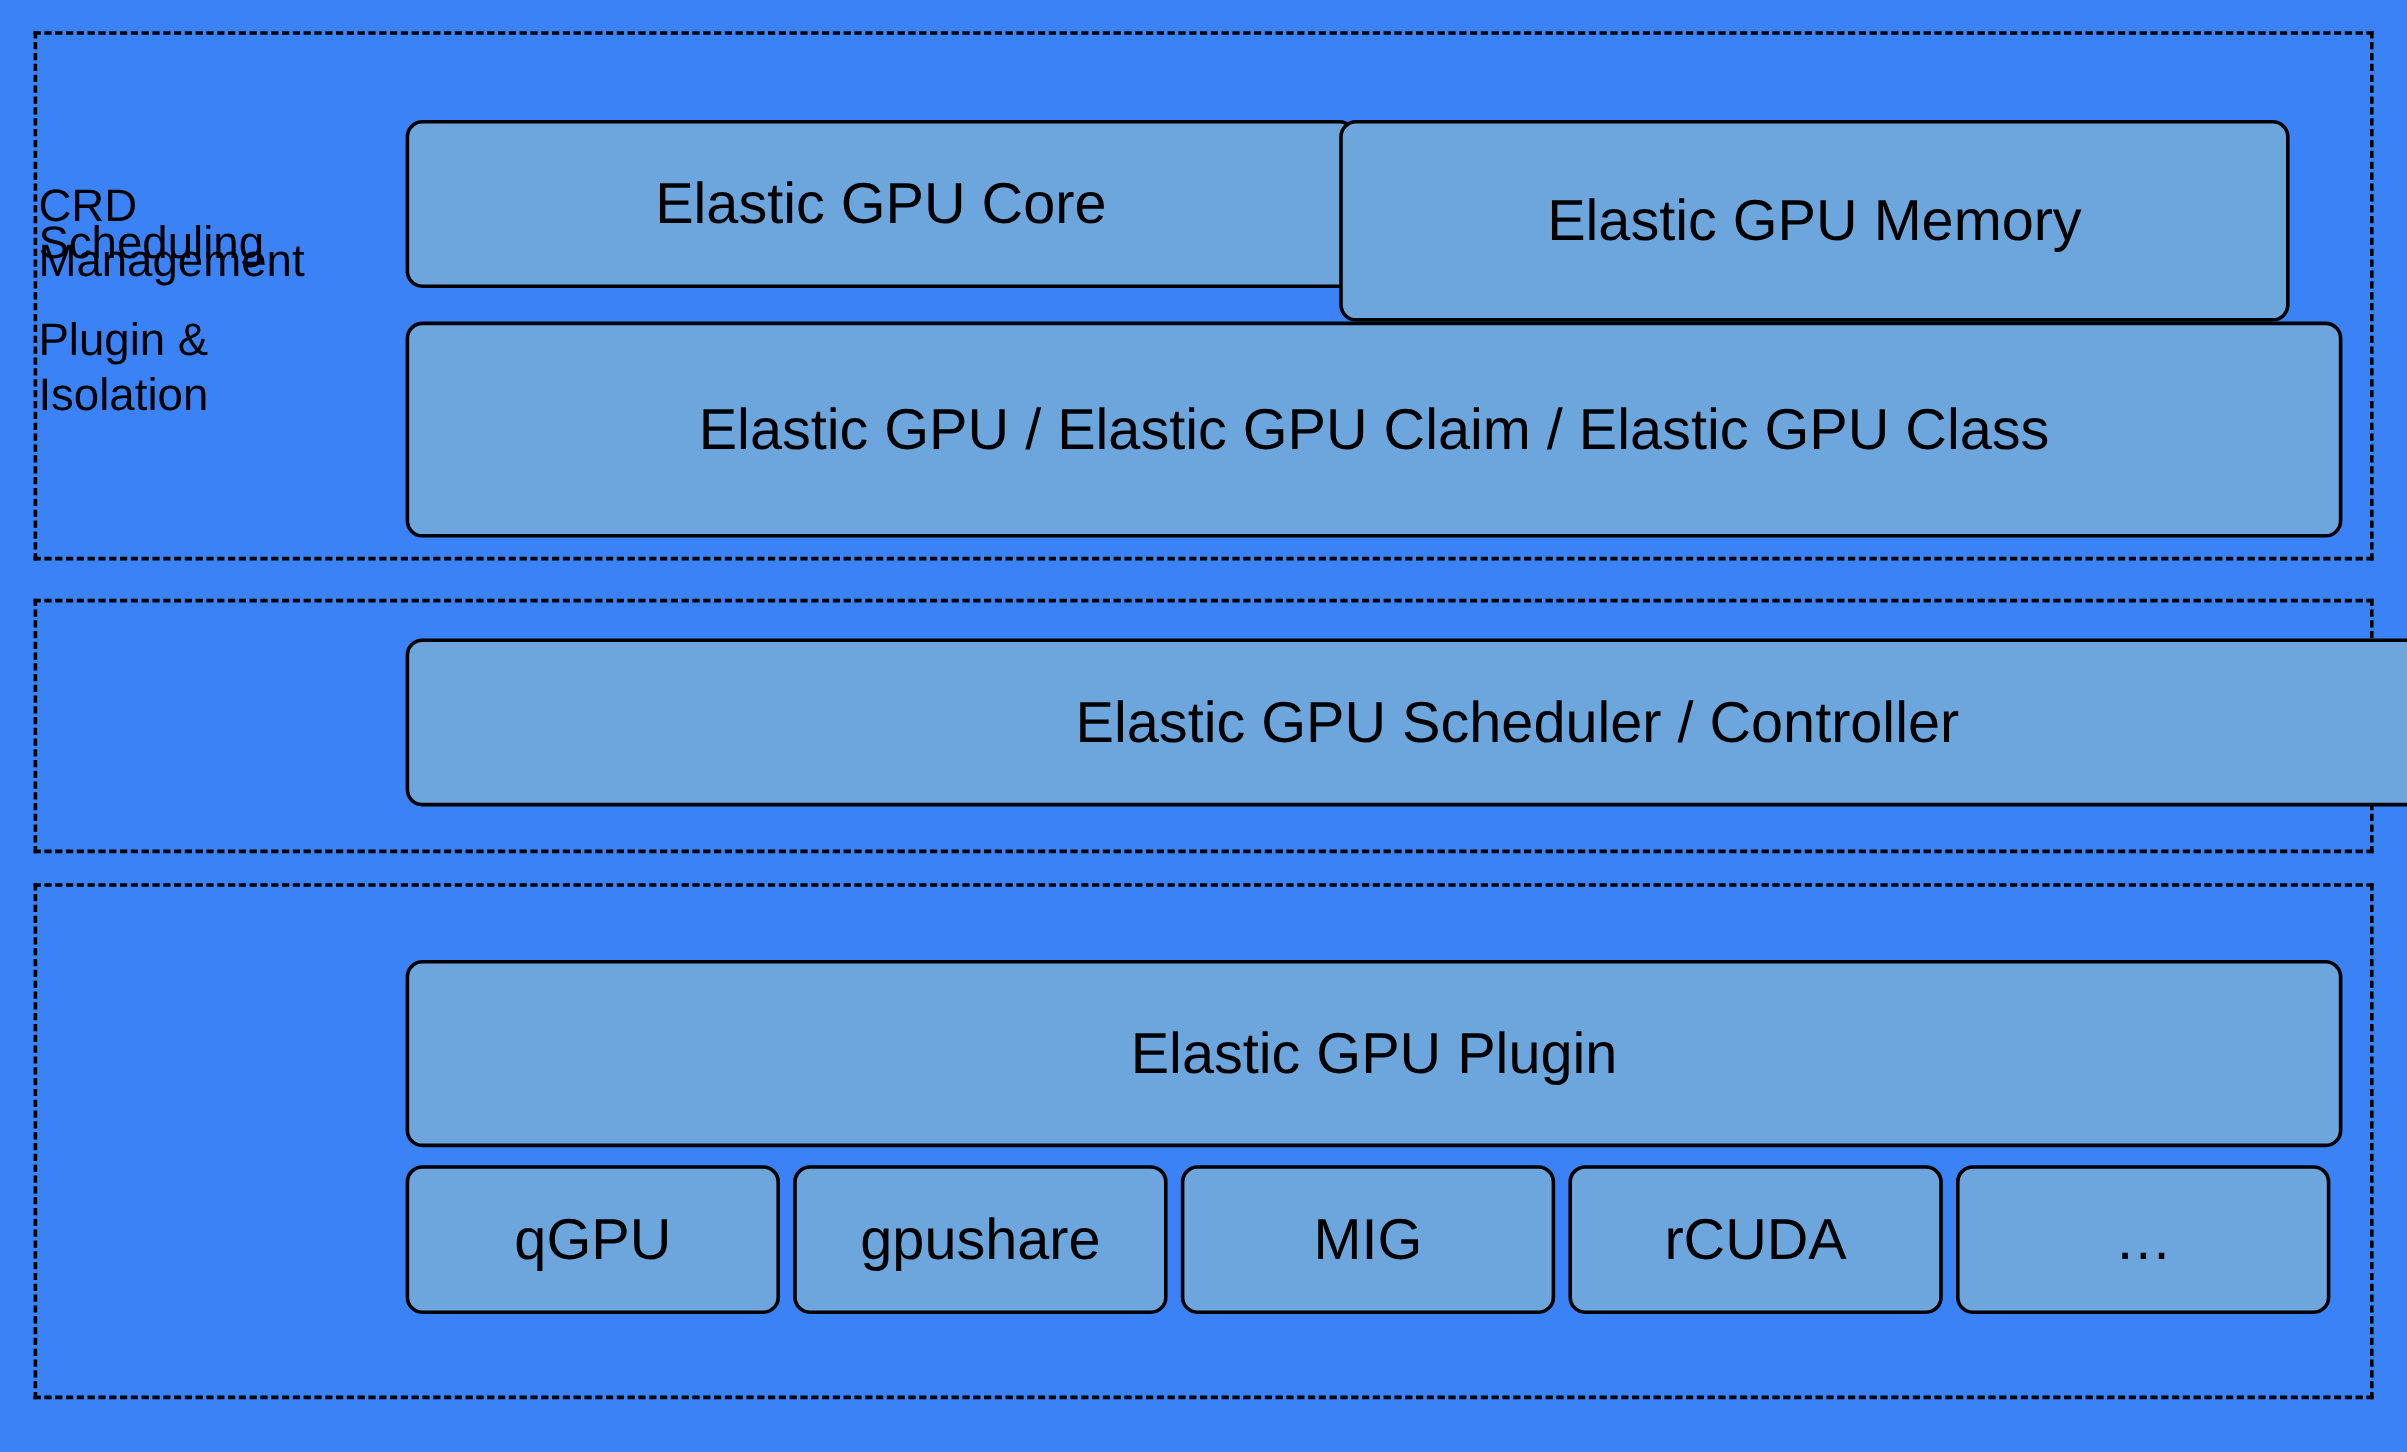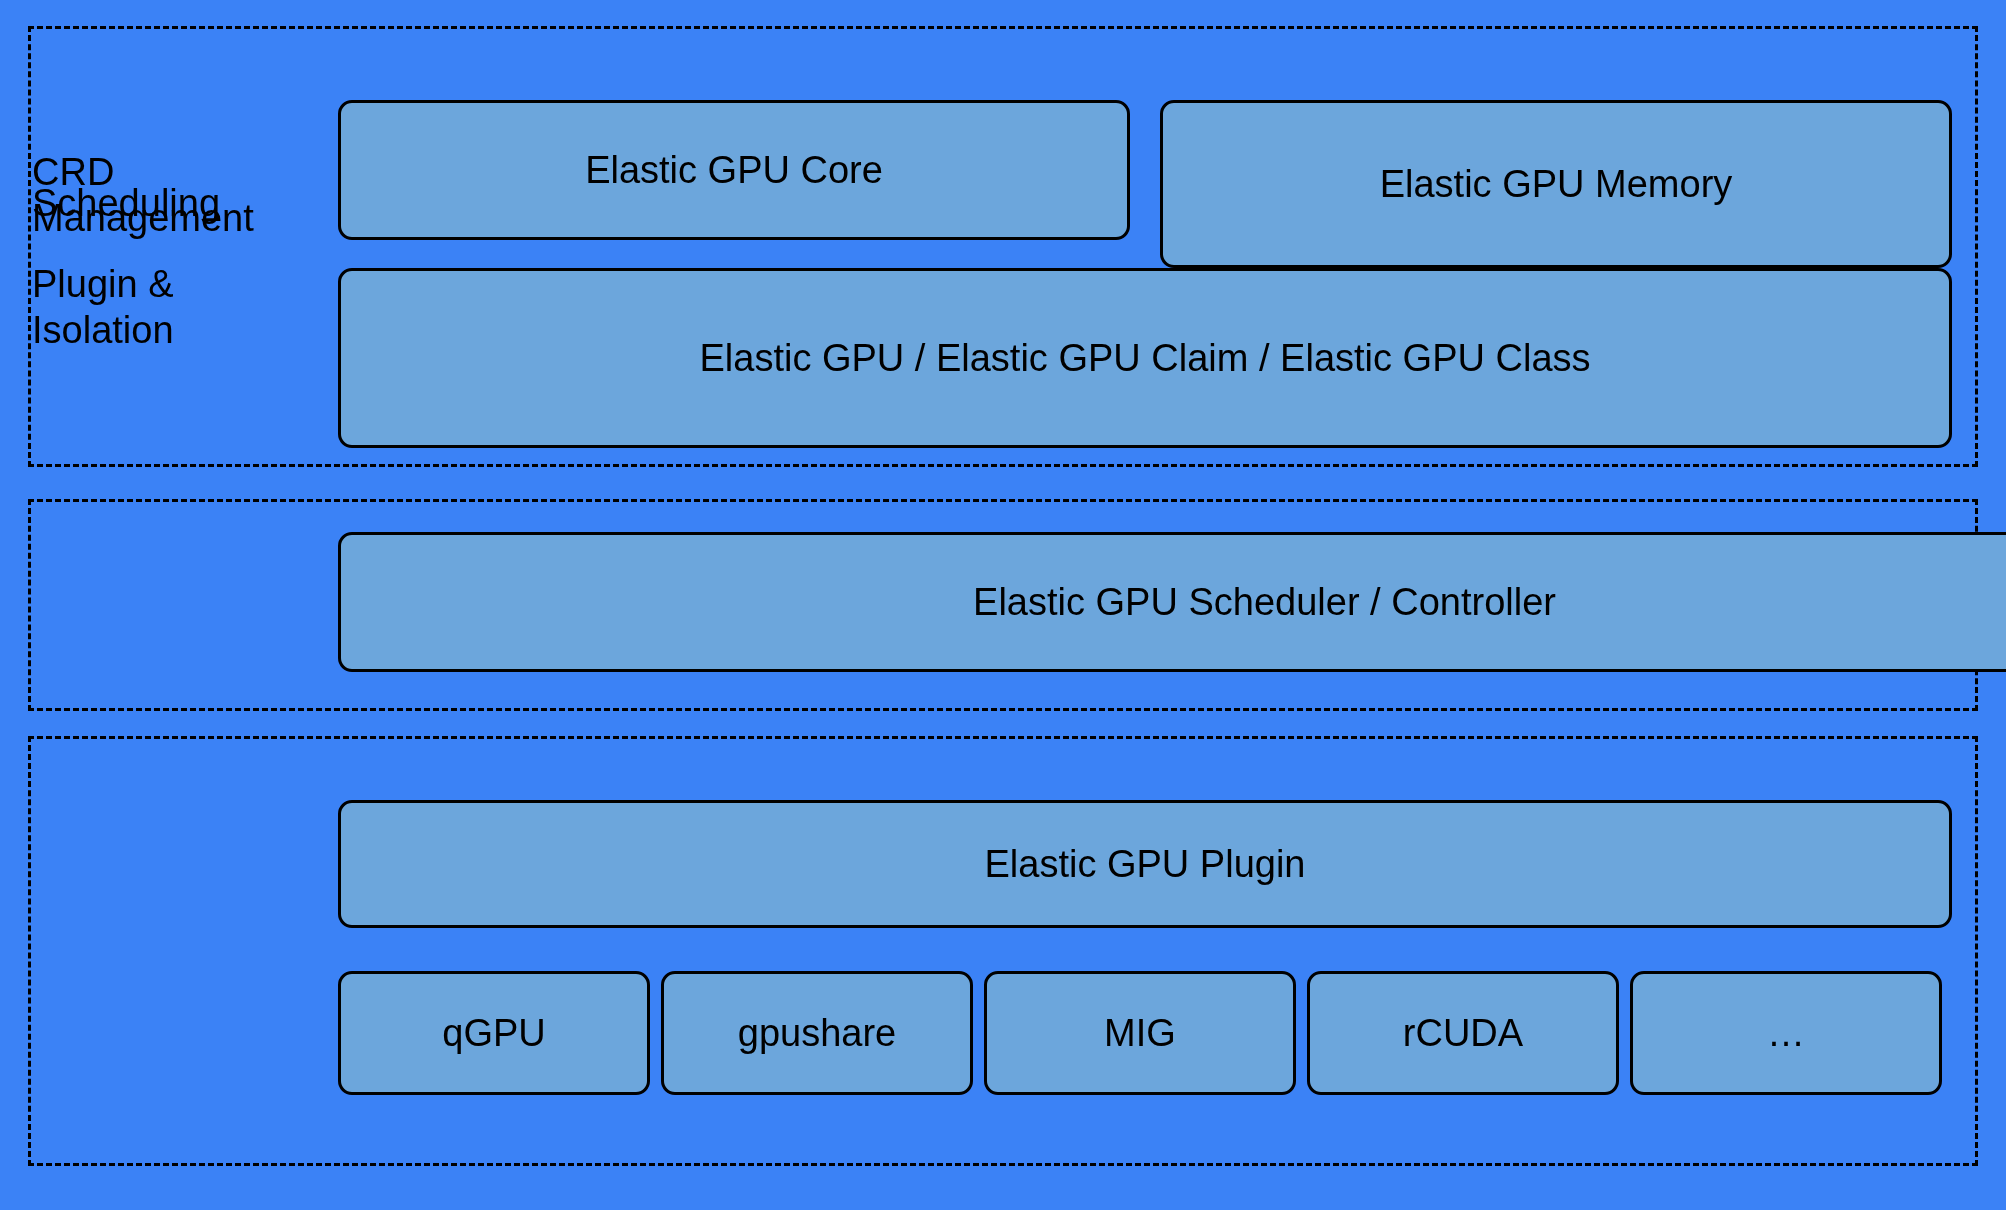--- a/index.html
+++ b/index.html
@@ -47,37 +47,37 @@
   
   .box {
     position: absolute;
     background: #6CA6DC;
     border: 3px solid #000000;
     border-radius: 14px;
     box-sizing: border-box;
     display: flex;
     align-items: center;
     justify-content: center;
-    font-size: 38px;
+    font-size: 48px;
     color: #000000;
     text-align: center;
     white-space: nowrap;
   }
 
   
   #box-egpu-core   { left: 338px;  top: 100px; width: 792px; height: 140px; }
-  #box-egpu-memory { left: 1160px; top: 100px; width: 792px; height: 168px; }
+  #box-egpu-memory { left: 1116px; top: 100px; width: 792px; height: 168px; }
   
   #box-egpu-crds   { left: 338px;  top: 268px; width: 1614px; height: 180px; }
 
   
   #box-egpu-sched  { left: 338px;  top: 532px; width: 1853px; height: 140px; }
 
   
-  #box-egpu-plugin { left: 338px;  top: 800px; width: 1614px; height: 128px; }
+  #box-egpu-plugin { left: 338px;  top: 800px; width: 1614px; height: 156px; }
 
   
   .plugin-small { top: 971px; width: 312px; height: 124px; }
   #box-qgpu     { left: 338px;  }
   #box-gpushare { left: 661px;  }
   #box-mig      { left: 984px;  }
   #box-rcuda    { left: 1307px; }
   #box-ellipsis { left: 1630px; }
 </style>
 </head>

